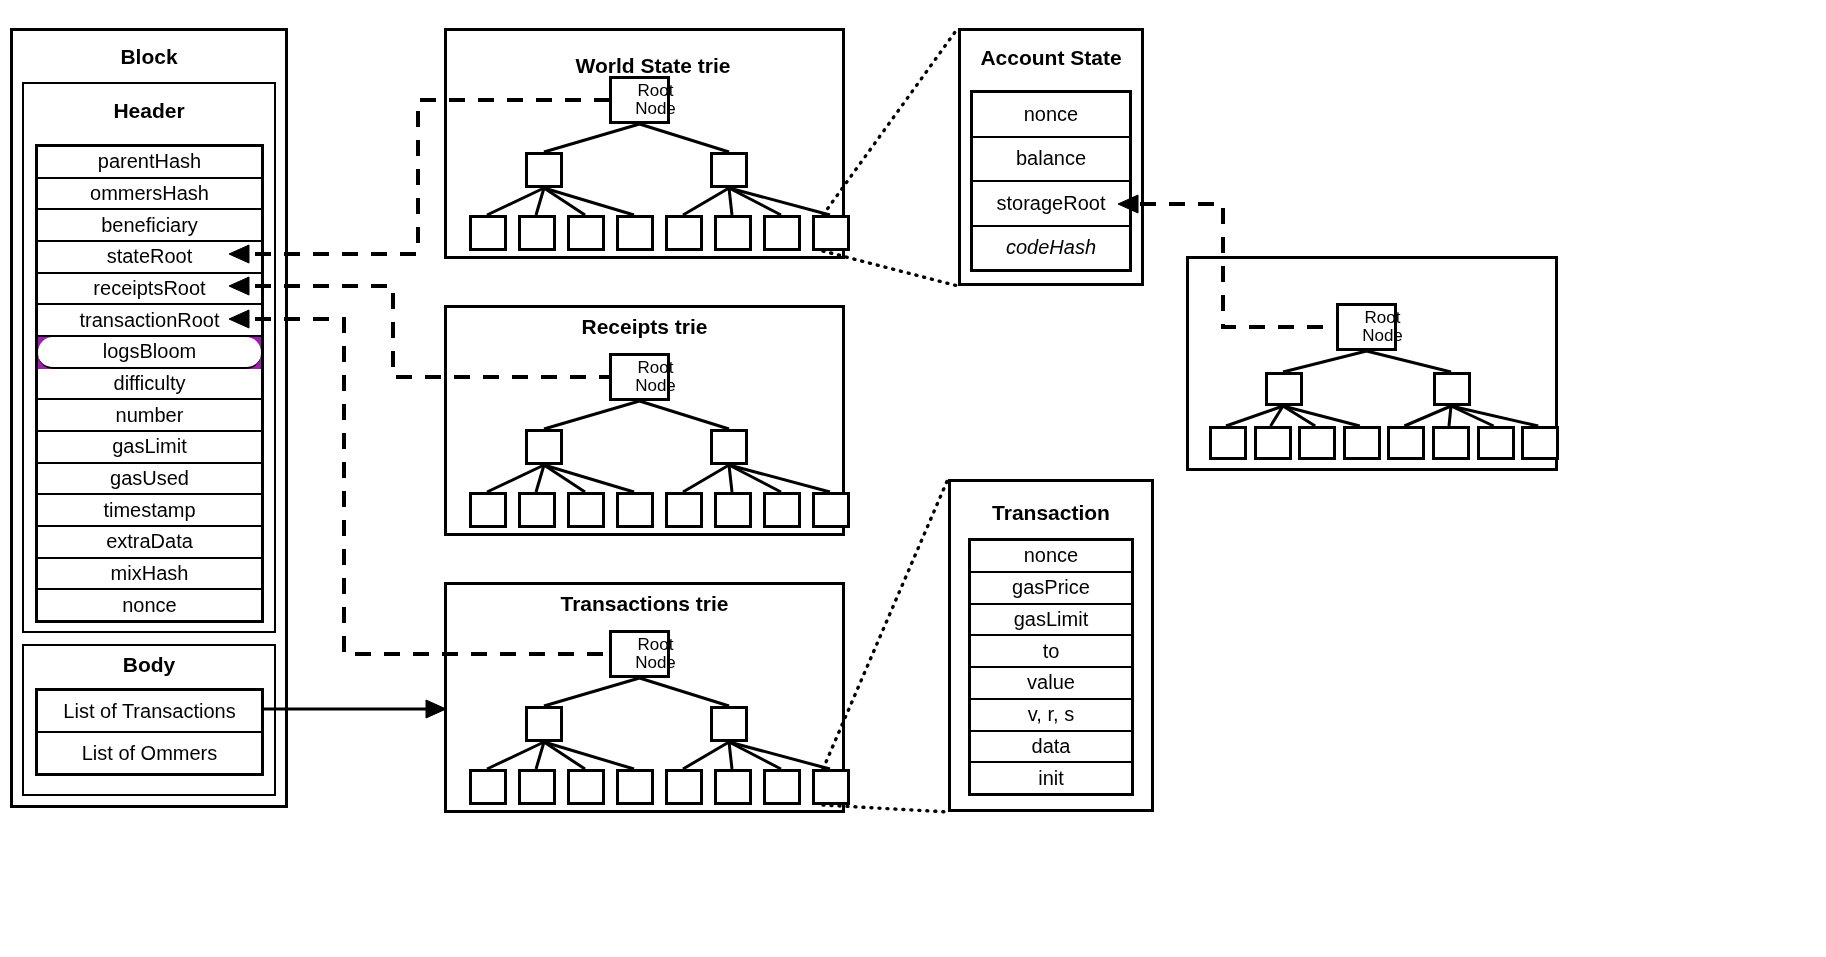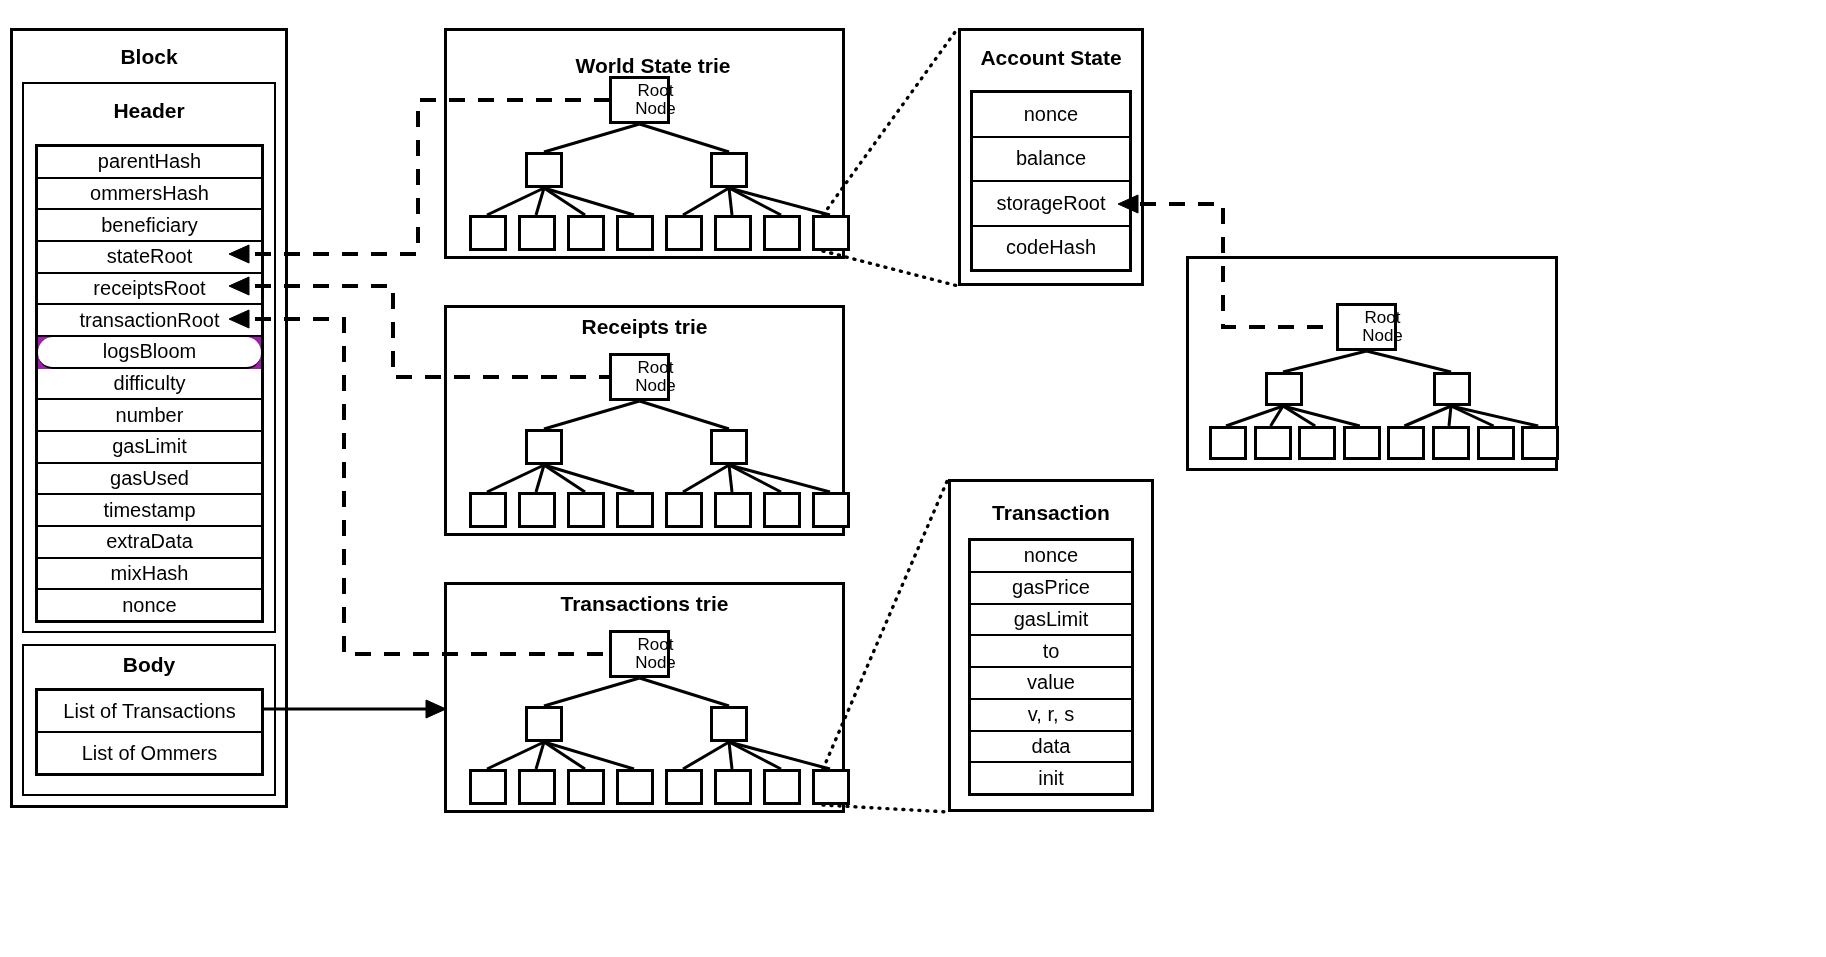--- a/index.html
+++ b/index.html
@@ -224,21 +224,21 @@
   <div class="fieldstack" id="account-state-fields" style="left:970px; top:90px; width:162px; height:182px;">
       <div class="field" style="flex: 1 1 0px;">
         <span>nonce</span>
       </div>
       <div class="field" style="flex: 1 1 0px;">
         <span>balance</span>
       </div>
       <div class="field" style="flex: 1 1 0px;">
         <span>storageRoot</span>
       </div>
-      <div class="field" style="flex: 1 1 0px;">
+      <div class="field" style="flex: 1 1 0px; font-style: italic;">
         <span>codeHash</span>
       </div>
     </div>
 
   <div class="box" style="left:1186px; top:256px; width:372px; height:215px;"></div>
   <div class="node rootnode" style="left:1336px; top:303px; width:61px; height:48px;">
     <span>Root</span>
     <span>Node</span>
   </div>
   <div id="ast-nodes">

